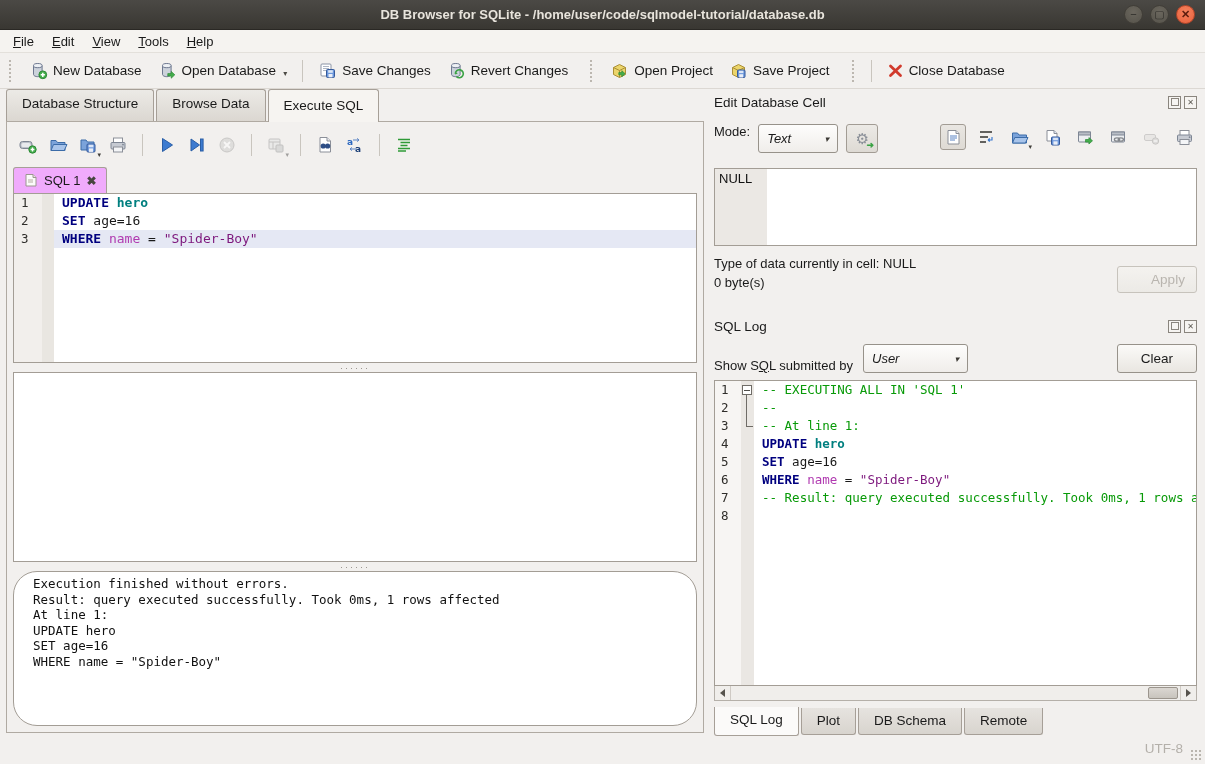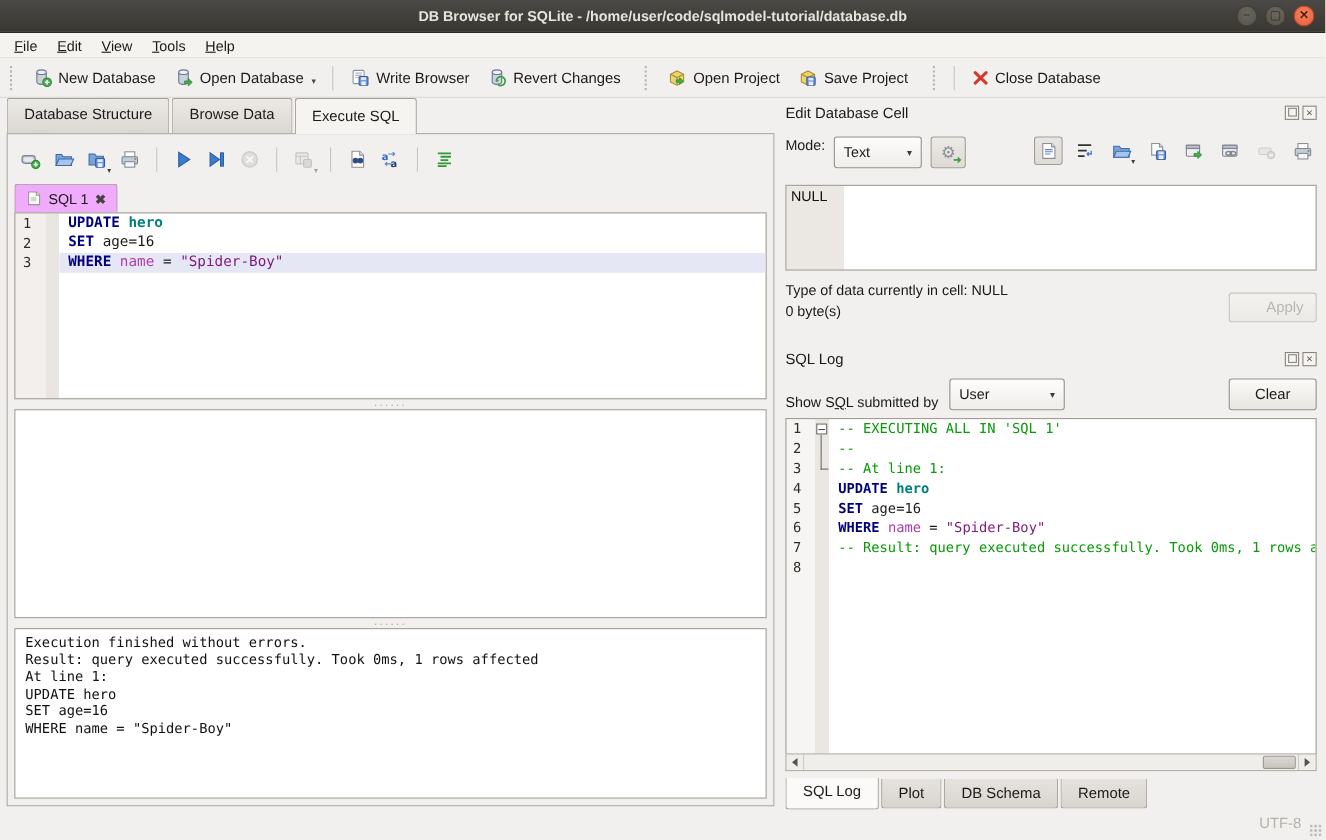--- a/index.html
+++ b/index.html
@@ -68,30 +68,30 @@
   .tok-kw { color:#00007f; font-weight:bold; }
   .tok-id { color:#007f7f; font-weight:bold; }
   .tok-fld { color:#b03ab0; }
   .tok-str { color:#7d187d; }
   .tok-cmt { color:#089a08; }
 
   .splitter { height:9px; flex:0 0 9px; display:flex; align-items:center; justify-content:center; }
   .splitter .dots { color:#8f8a83; font-size:9px; letter-spacing:2px; line-height:4px; }
 
   .results-box { flex:1; }
-  .messages-box { height:155px; flex:0 0 155px; font-family:"DejaVu Sans Mono", monospace; font-size:12.5px; line-height:15.5px; padding:4px 9px; white-space:pre; color:#111; }
+  .messages-box { height:155px; flex:0 0 155px; font-family:"DejaVu Sans Mono", monospace; font-size:12.5px; line-height:15.5px; padding:4px 19px; white-space:pre; color:#111;border-radius:24px; }
 
   
   .dock-header { display:flex; align-items:center; height:20px; flex:0 0 20px; font-size:13.5px; }
   .dock-icons { margin-left:auto; display:flex; gap:3px; }
   .dock-ic { width:13px; height:13px; border:1px solid #8a857e; background:#f6f4f1; color:#5c5952; font-size:8px; display:flex; align-items:center; justify-content:center; }
   .dock-ic.float::after { content:""; width:6px; height:6px; border:1px solid #8a857e; }
 
   .mode-row { display:flex; align-items:flex-start; height:31px; flex:0 0 31px; margin-top:12px; gap:8px; }
-  .combo { background:linear-gradient(#fdfdfc,#f0edea); border:1px solid #97928a; border-radius:3px; height:29px; display:flex; align-items:center; padding:0 8px; gap:8px; }
+  .combo { background:linear-gradient(#fdfdfc,#f0edea); border:1px solid #97928a; border-radius:3px; height:29px; display:flex; align-items:center; padding:0 8px; gap:8px;font-style:italic; }
   .combo .arrow { margin-left:auto; font-size:9px; color:#3b3934; }
   .combo-mode { width:80px; }
   .combo-user { width:105px; }
   .gear-btn { width:32px; height:29px; border:1px solid #a29c94; border-radius:3px; background:linear-gradient(#eceae6,#dedad4); display:flex; align-items:center; justify-content:center; position:relative; }
   .cell-icons { margin-left:auto; display:flex; align-items:center; gap:7px; }
 
   .cell-box { margin-top:13px; height:78px; flex:0 0 78px; border:1px solid #a39d95; background:linear-gradient(to right,#ebe8e4 0,#ebe8e4 52px,#fff 52px); position:relative; }
   .cell-null { position:absolute; left:4px; top:2px; font-size:13px; color:#111; }
 
   .cell-info-row { display:flex; margin-top:10px; flex:0 0 46px; }
@@ -185,21 +185,21 @@
     <div class="tb-btn">
       <span>
           <svg width="19" height="19" viewBox="0 0 19 19">
             <rect x="3" y="3" width="10" height="12" rx="1" fill="#fff" stroke="#8a93a5"></rect>
             <path d="M5 5.5h6M5 7.5h6M5 9.5h4" stroke="#aeb6c4"></path>
             <rect x="8.5" y="8.5" width="8" height="8" rx="1" fill="#6b97dc" stroke="#35599a"></rect>
             <rect x="10.2" y="9.2" width="4.6" height="2.6" fill="#dce6f6"></rect>
             <rect x="10.5" y="13" width="4" height="3.4" fill="#e9eef8"></rect>
           </svg>
         </span>
-      <span>Write Browser</span>
+      <span>Save Changes</span>
     </div>
     <div class="tb-btn">
       <span>
           <svg width="19" height="19" viewBox="0 0 19 19">
             <path d="M4.5 4.6v8.8c0 1.3 2 2.3 4.3 2.3s4.3-1 4.3-2.3V4.6" fill="#ccd2db" stroke="#6e7890"></path>
             <ellipse cx="8.8" cy="4.6" rx="4.3" ry="2.1" fill="#edf0f4" stroke="#6e7890"></ellipse>
             <path d="M8.3 12.8a4 4 0 1 1 1.2 2.8" fill="none" stroke="#3aa244" stroke-width="1.6"></path>
             <path d="M8 10.7l.2 2.8 2.6-.9z" fill="#3aa244"></path>
           </svg>
         </span>

